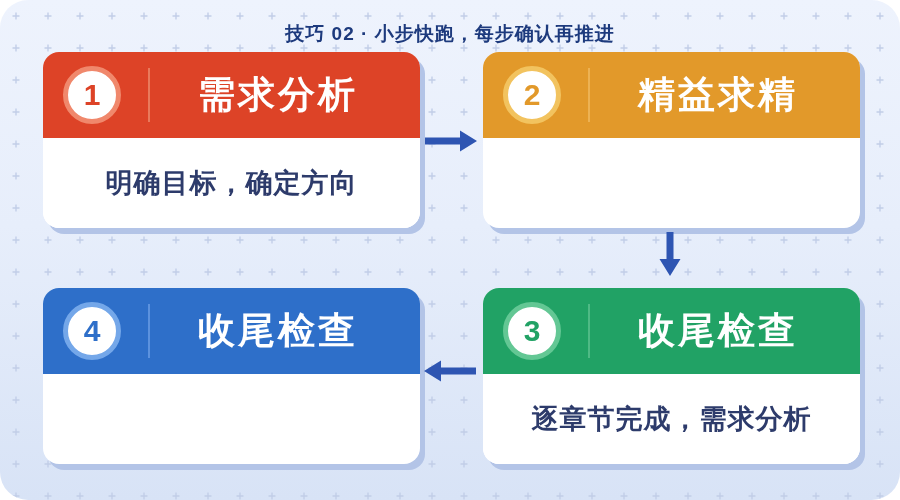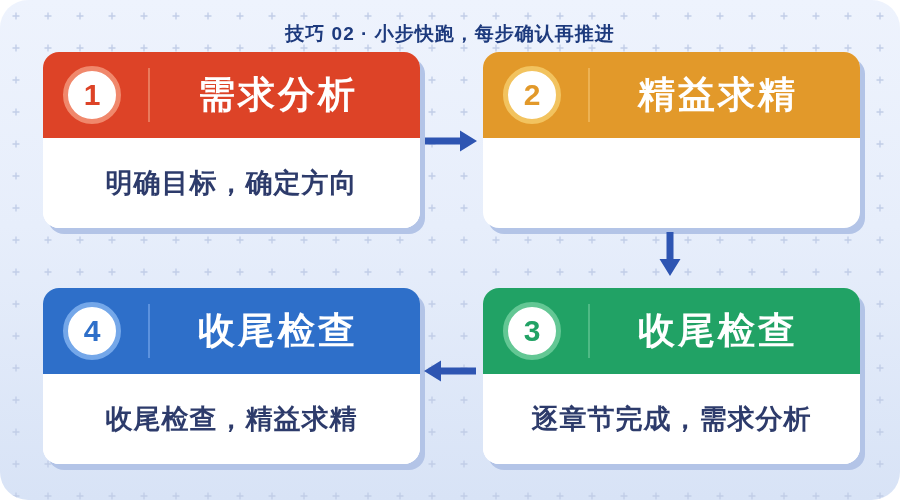--- a/index.html
+++ b/index.html
@@ -109,23 +109,20 @@
   </div>
 
   <div class="card card-4" style="--c: #2e6fc9; --ring: #74a7e9; --div: #5c92de;">
     <div class="card-header">
       <div class="badge">
         <span>4</span>
       </div>
       <div class="header-divider"></div>
       <div class="card-title">收尾检查</div>
     </div>
-    <div class="card-body">
-      <span>收尾检查，精益求精</span>
-    </div>
   </div>
 
   <svg class="arrow arrow-right" viewBox="0 0 52 26" xmlns="http://www.w3.org/2000/svg">
     <path class="arrow-shape" d="M0 9.5 H35 V2.5 L52 13 L35 23.5 V16.5 H0 Z" fill="#2e55b2"></path>
   </svg>
   <svg class="arrow arrow-down" viewBox="0 0 26 44" xmlns="http://www.w3.org/2000/svg">
     <path class="arrow-shape" d="M9.5 0 H16.5 V27 H23.5 L13 44 L2.5 27 H9.5 Z" fill="#2e55b2"></path>
   </svg>
   <svg class="arrow arrow-left" viewBox="0 0 52 26" xmlns="http://www.w3.org/2000/svg">
     <path class="arrow-shape" d="M52 9.5 H17 V2.5 L0 13 L17 23.5 V16.5 H52 Z" fill="#2e55b2"></path>

